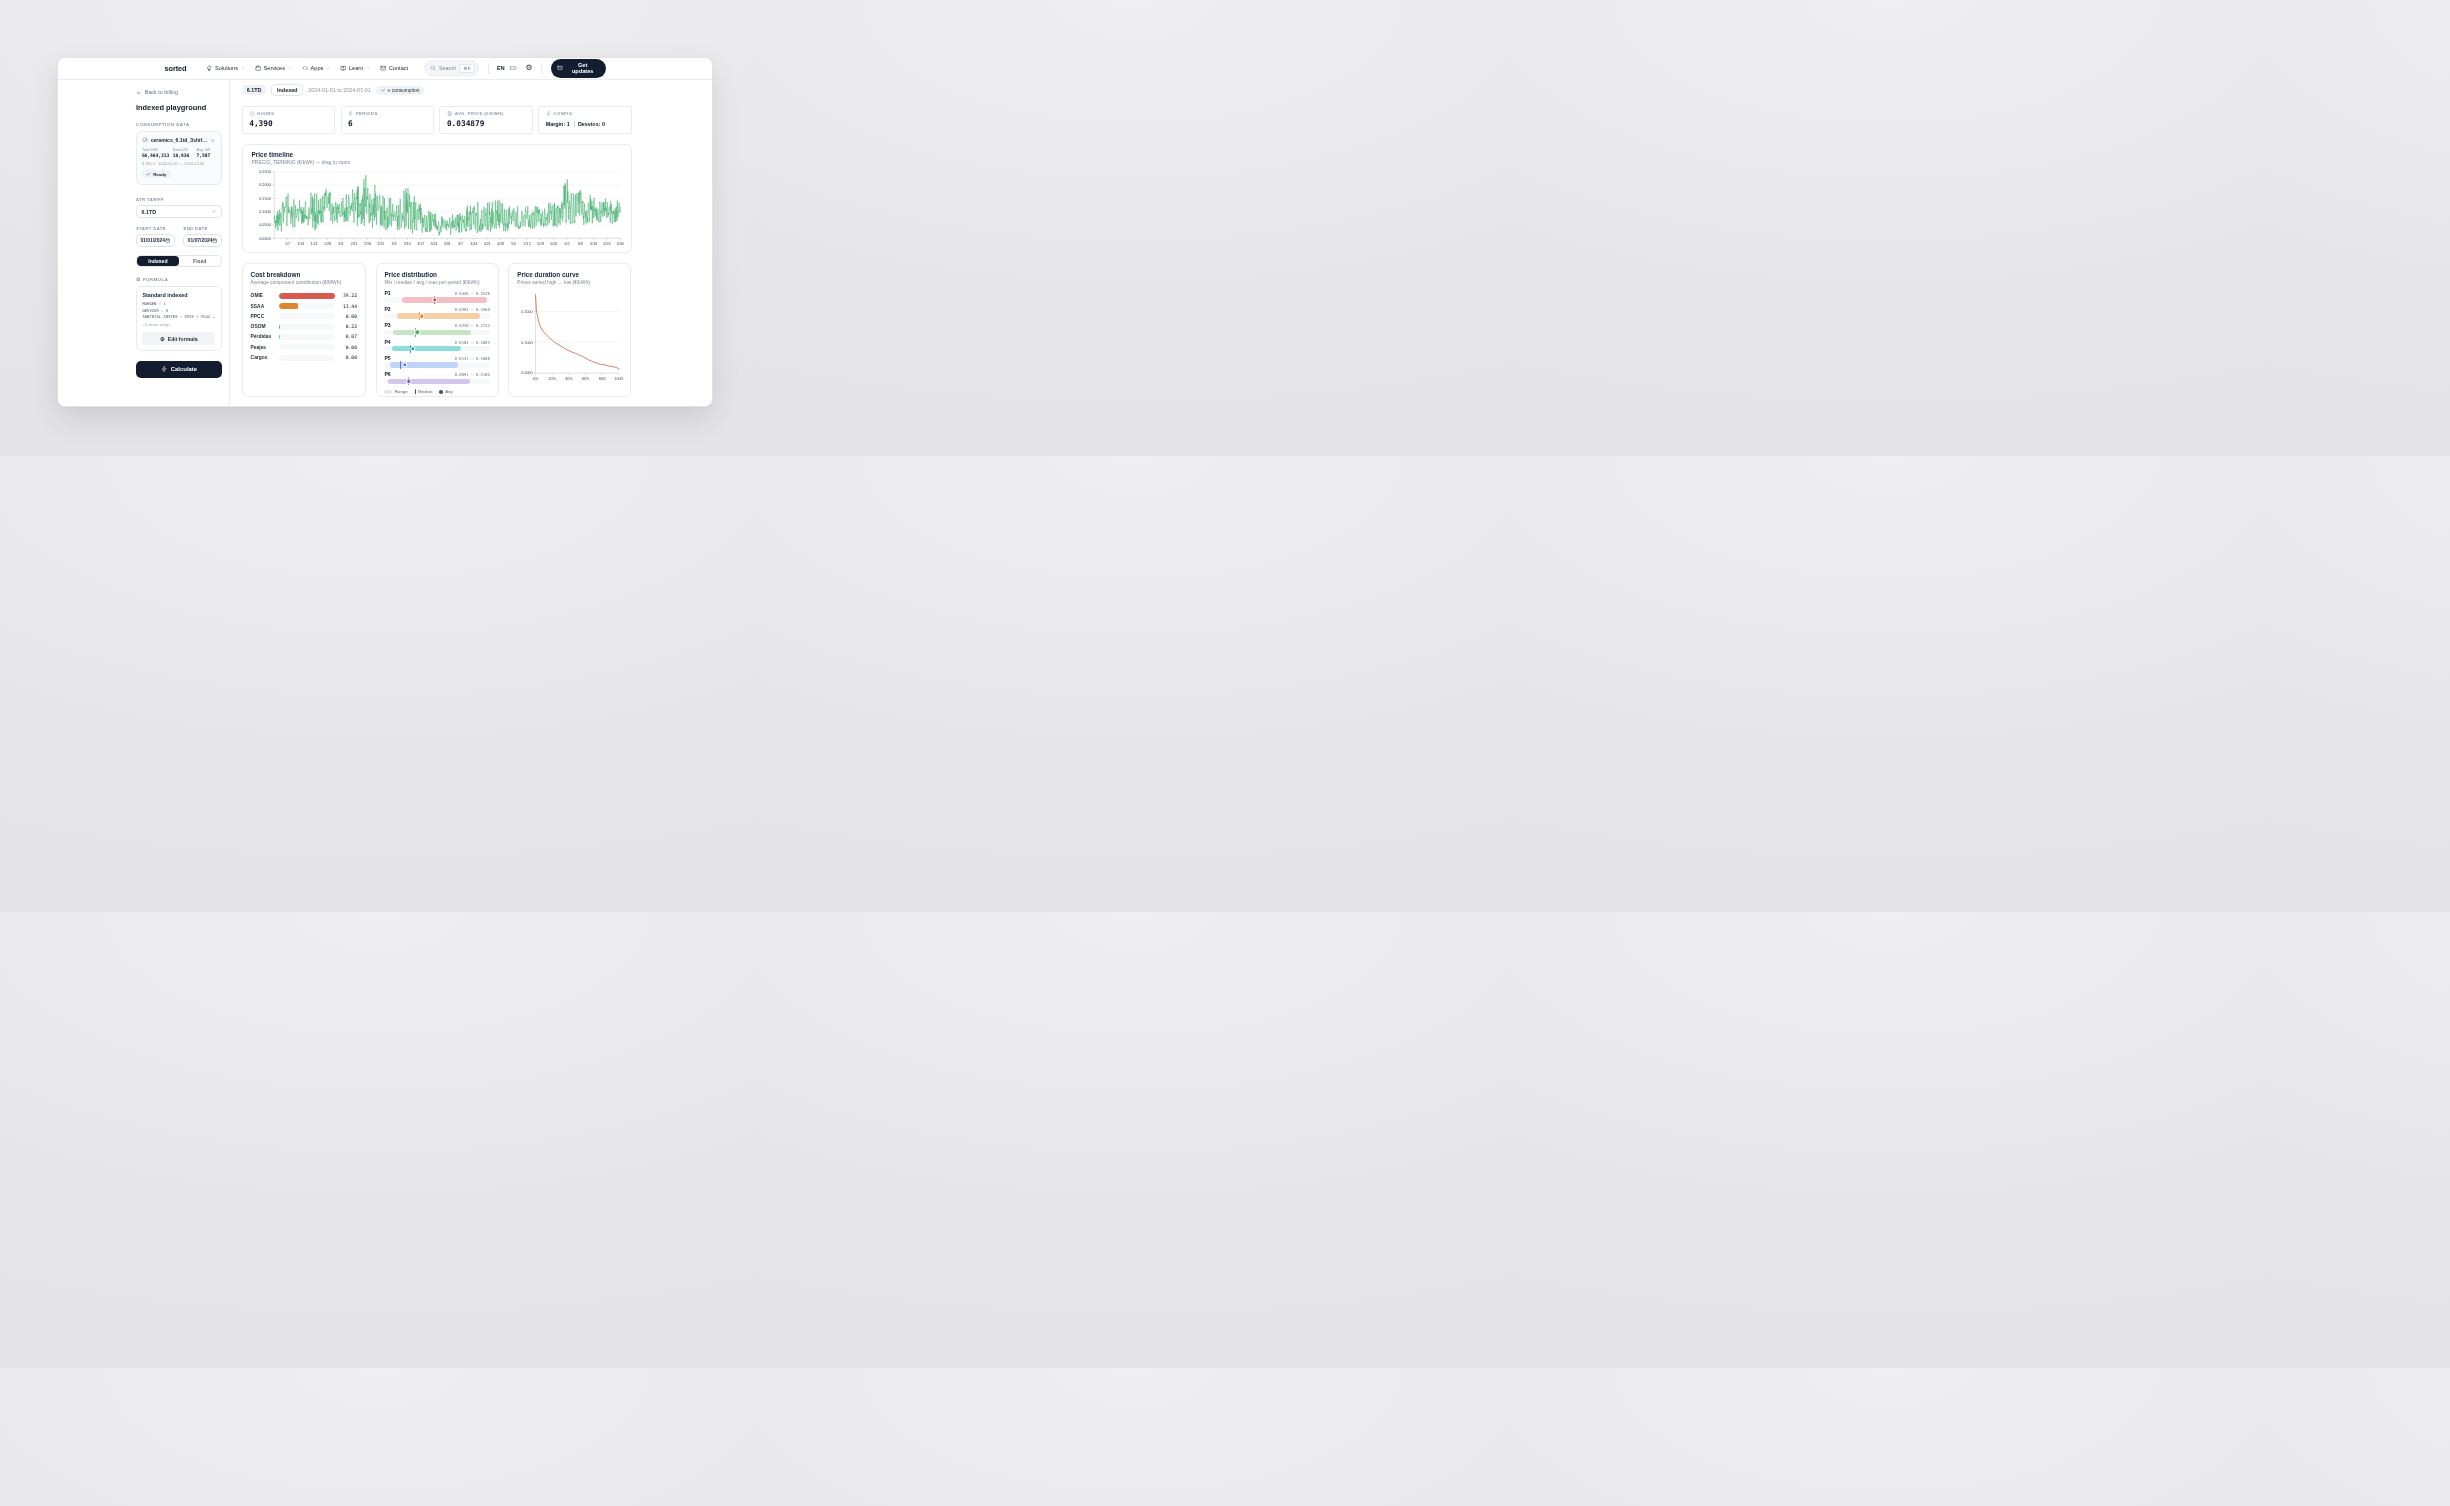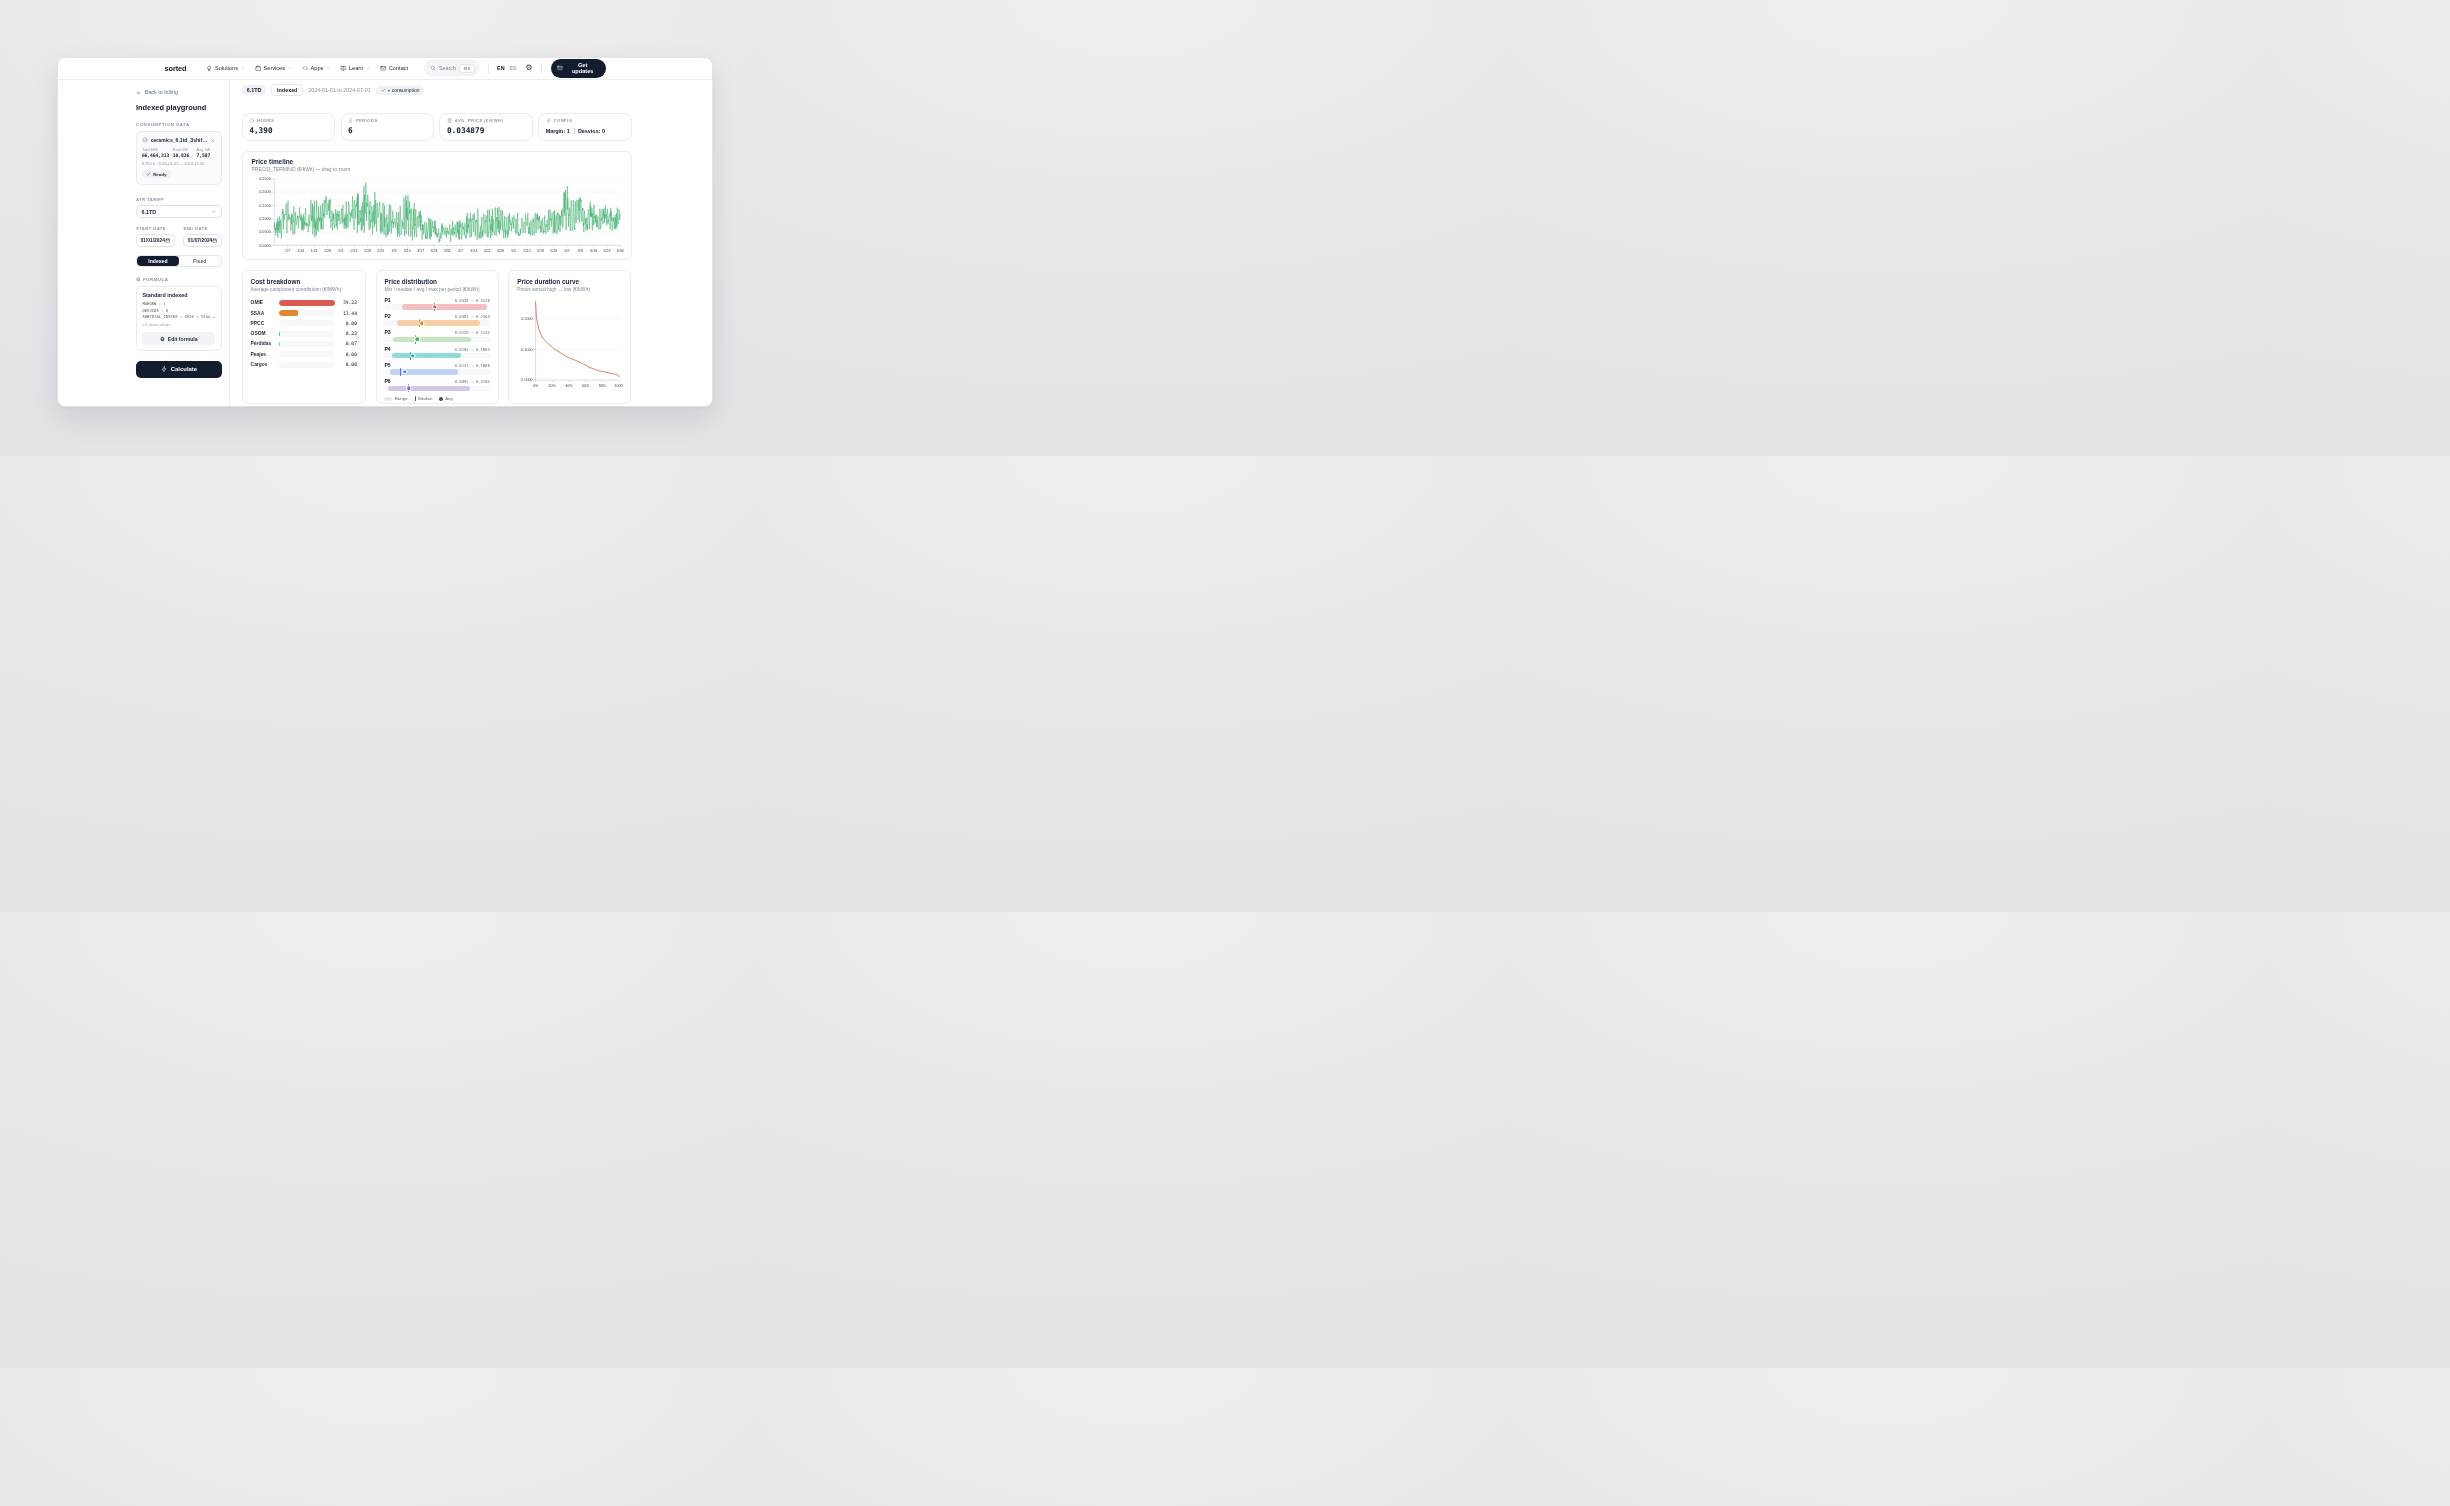--- a/index.html
+++ b/index.html
@@ -82,21 +82,21 @@
     gap:3.9px; font-family:"Liberation Sans",sans-serif; }
 
   
   .chips { display:flex; align-items:center; gap:4.9px; margin-bottom:9.3px; }
   .chip-solid { background:#eef1f5; border-radius:3.9px; padding:2px 4.9px; font-size:5.4px; font-weight:bold; color:#131c30; }
   .chip-line { background:#fff; border:0.5px solid #e2e5ea; border-radius:3.9px; padding:2px 4.9px; font-size:5.4px; font-weight:bold; color:#131c30; }
   .chip-date { font-size:5.4px; color:#8a94a4; }
   .chip-cons { display:inline-flex; align-items:center; gap:2.5px; background:#eef1f5; border-radius:490px;
     padding:2px 4.9px; font-size:4.9px; color:#1f2937; }
   .stats-row { display:grid; grid-template-columns:repeat(4,1fr); gap:5.4px; width:390px; margin-bottom:9.8px; }
-  .stat-card { border:0.5px solid #e9ebef; border-radius:8px; padding:4.4px 6.4px; height:28px; background:#fff;margin-top:7px; }
+  .stat-card { border:0.5px solid #e9ebef; border-radius:2px; padding:4.4px 6.4px; height:28px; background:#fff; }
   .stat-top { display:flex; align-items:center; gap:2.5px; color:#8e99ab; }
   .stat-label { font-size:4.2px; font-weight:bold; letter-spacing:0.4px; text-transform:uppercase; }
   .stat-value { font-family:"DejaVu Sans Mono",monospace; font-size:7.8px; font-weight:bold; color:#10182b; margin-top:2.9px; }
   .stat-parts { display:flex; align-items:center; gap:3.9px; font-size:5.4px; font-weight:bold; color:#10182b; margin-top:4.4px; }
   .stat-parts .pdiv { width:0.5px; height:5.9px; background:#cfd4db; }
   .card { border:0.5px solid #e9ebef; border-radius:5.9px; background:#fff; }
   .tl-card { width:390px; height:109px; padding:6.9px 8.8px; margin-bottom:10.8px; }
   .card-title { font-size:6.4px; font-weight:bold; color:#16213c; }
   .card-sub { font-size:4.9px; color:#7c8797; margin-top:1.5px; }
   .grid3 { display:grid; grid-template-columns:124px 123px 123px; gap:9.8px; width:390px; }

